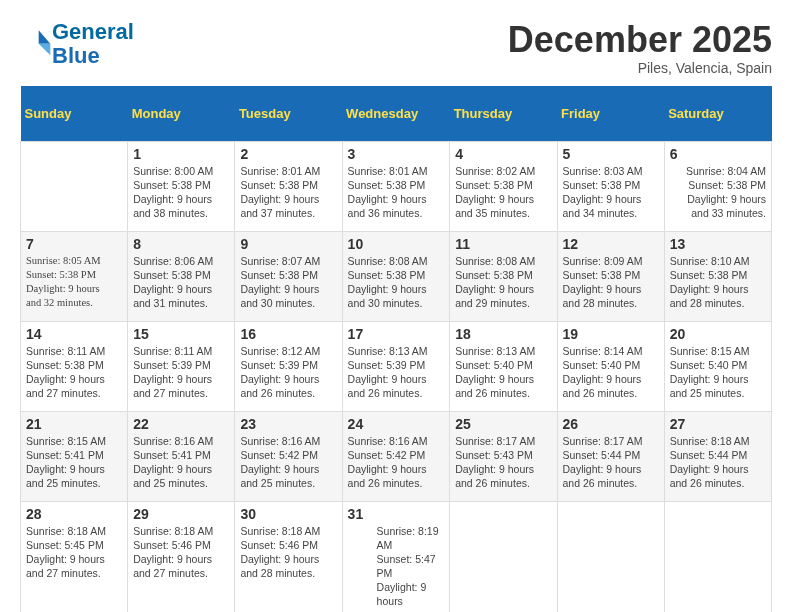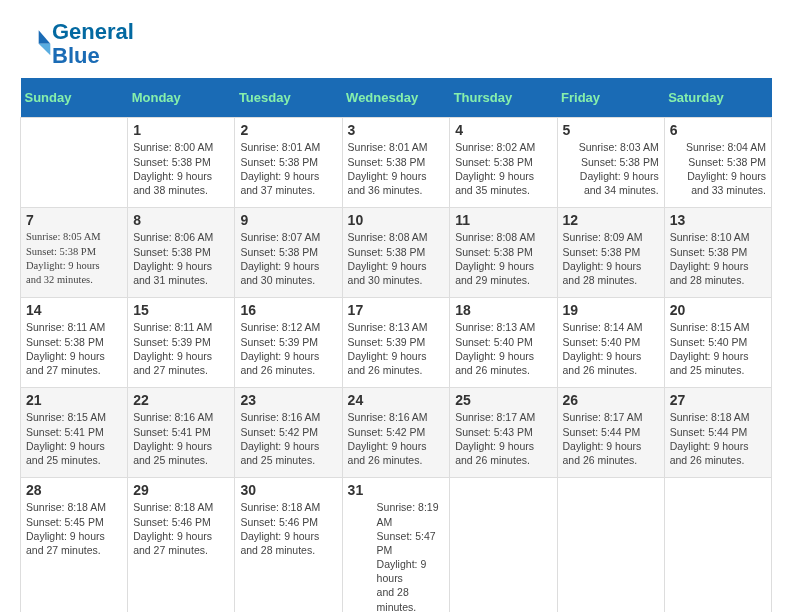--- a/index.html
+++ b/index.html
@@ -46,22 +46,22 @@
       font-size: 14px;
       color: #555;
     }
     table {
       width: 100%;
       border-collapse: collapse;
       font-size: 11px;
     }
     thead tr th {
       background-color: #1a6bb5;
-      color: #86efac;
-      padding: 12px 4px;
+      color: #fde047;
+      padding: 20px 4px;
       text-align: left;
       font-size: 13px;
       font-weight: bold;
     }
     tbody tr td {
       border: 1px solid #ddd;
       vertical-align: top;
       padding: 4px 5px;
       width: 108px;
       min-height: 80px;
@@ -102,20 +102,24 @@
         <polygon points="20,20 34,20 34,34" fill="#5aade0"></polygon>
       </svg>
     </div>
     <div>
       <div class="logo-text">
         <span style="color:#0369a1">General</span><br>
         <span class="blue">Blue</span>
       </div>
     </div>
   </div>
+  <div class="title-area">
+    <div class="month-title">December 2025</div>
+    <div class="location">Piles, Valencia, Spain</div>
+  </div>
 </div>
 
 <table>
   <thead>
     <tr id="thead-row">
         <th>Sunday</th>
         <th>Monday</th>
         <th>Tuesday</th>
         <th>Wednesday</th>
         <th>Thursday</th>
@@ -149,21 +153,21 @@
         </td>
         <td>
           <div class="day-num">4</div>
           <div class="day-info" style="white-space: pre-line;">Sunrise: 8:02 AM
 Sunset: 5:38 PM
 Daylight: 9 hours
 and 35 minutes.</div>
         </td>
         <td>
           <div class="day-num">5</div>
-          <div class="day-info" style="white-space: pre-line; text-align: right;">Sunrise: 8:03 AM
+          <div class="day-info" style="white-space: pre-line;">Sunrise: 8:03 AM
 Sunset: 5:38 PM
 Daylight: 9 hours
 and 34 minutes.</div>
         </td>
         <td>
           <div class="day-num">6</div>
           <div class="day-info" style="white-space: pre-line; text-align: right;">Sunrise: 8:04 AM
 Sunset: 5:38 PM
 Daylight: 9 hours
 and 33 minutes.</div>

